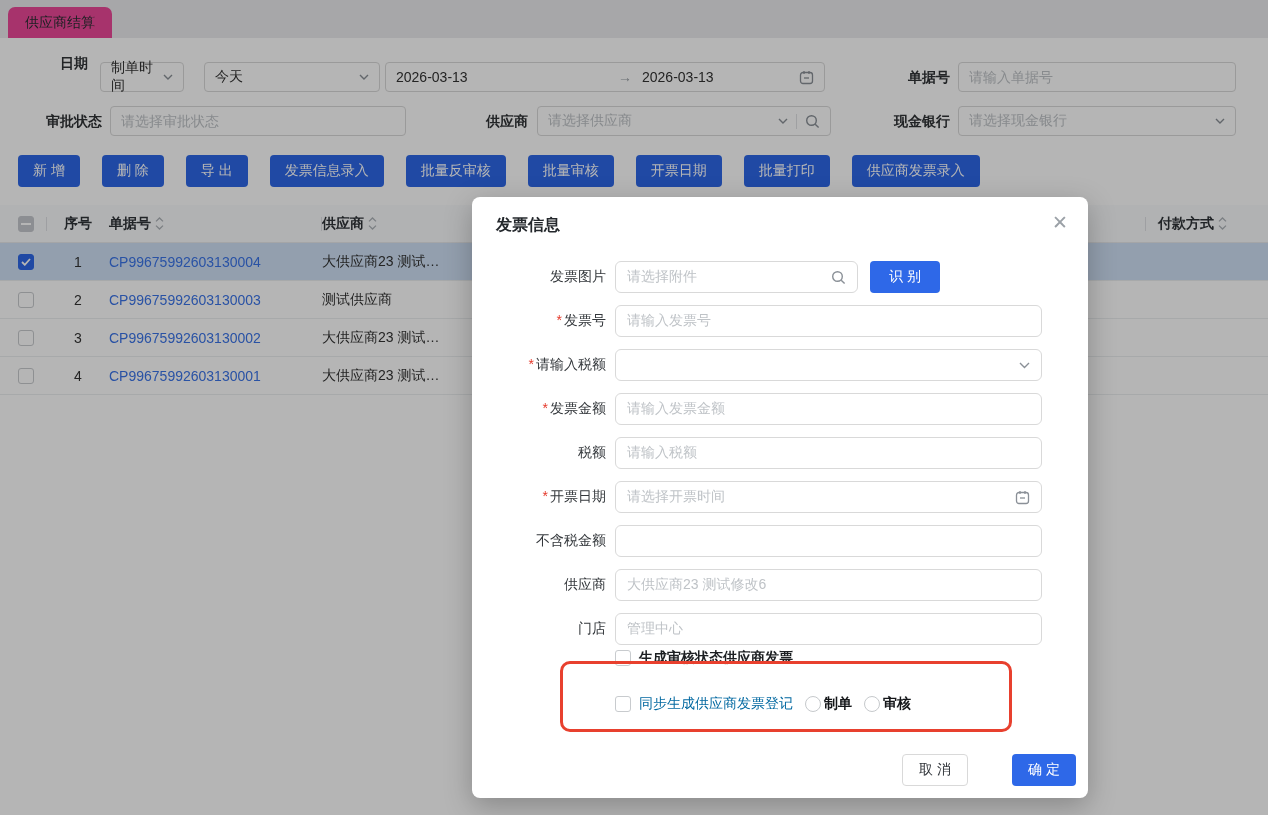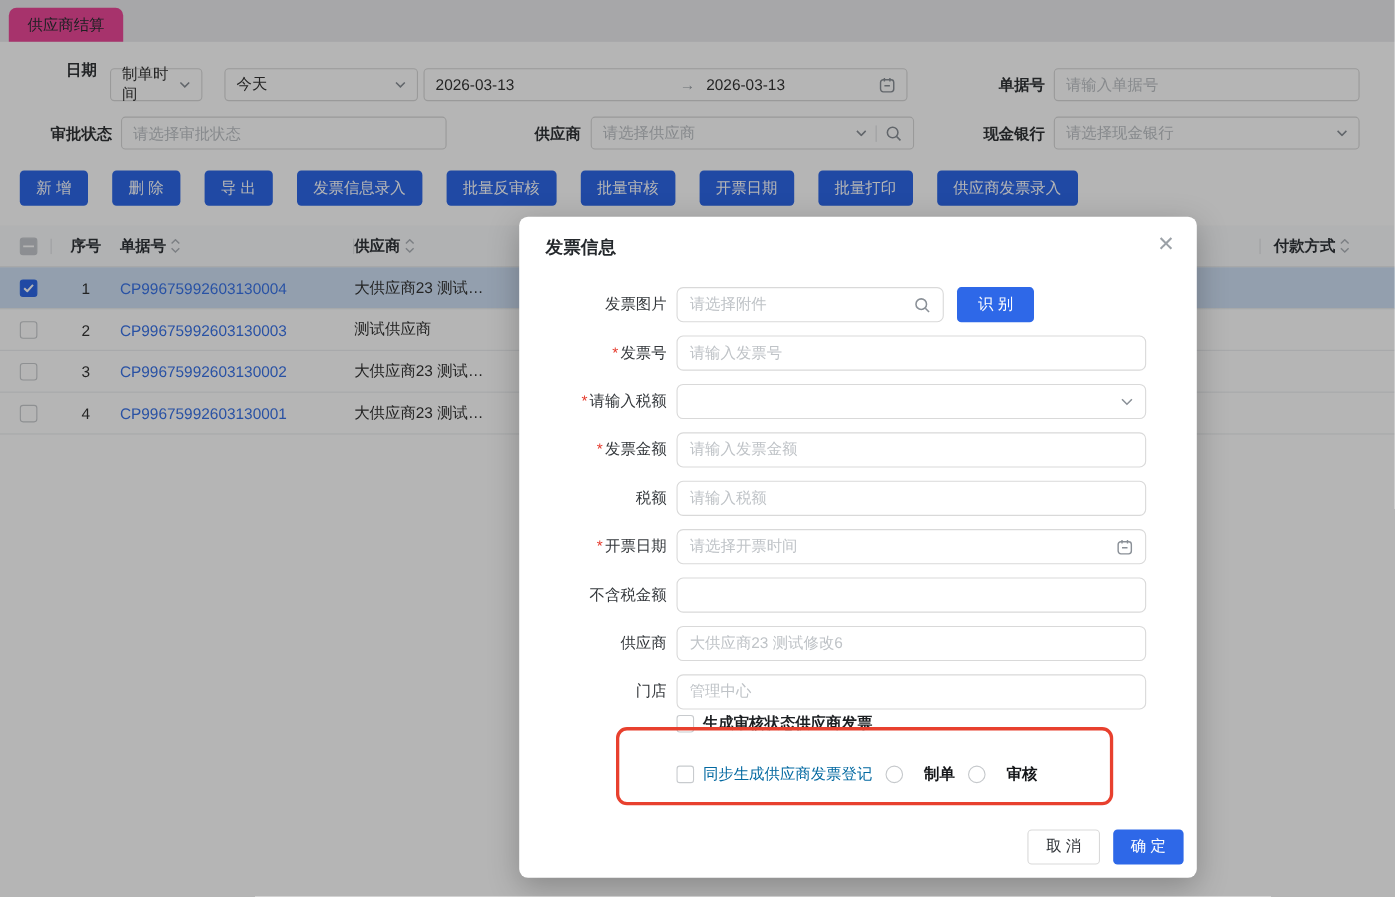--- a/index.html
+++ b/index.html
@@ -69,28 +69,28 @@
             display:flex; align-items:center; padding:0 11px; }
   .btn-recognize { margin-left:12px; width:70px; height:32px; background:var(--primary); color:#fff;
                    border:none; border-radius:4px; font-size:14px; font-family:inherit; white-space:nowrap; }
   .chkrow { position:absolute; left:143px; display:flex; align-items:center; gap:8px; }
   .chkrow1 { top:452px; }
   .chkrow2 { top:498px; }
   .chklbl1 { font-weight:600; color:#1c1f22; }
   .chklbl2 { color:#0369a1; }
   .radio { width:16px; height:16px; border:1px solid #c6c9cc; border-radius:50%; background:#fff; flex:none; }
   .rlbl { font-weight:700; color:#141619; margin-left:-3px; }
-  .rgrp { display:flex; align-items:center; gap:22px; margin-left:4px; }
+  .rgrp { display:flex; align-items:center; gap:6px; margin-left:4px; }
   .anno { position:absolute; left:88px; top:464px; width:452px; height:71px;
           border:3px solid var(--annored); border-radius:10px; pointer-events:none; z-index:3; }
   .mfoot { position:absolute; top:557px; right:12px; display:flex; gap:12px; }
   .btn-cancel { min-width:66px; height:32px; padding:0 14px; background:#fff; border:1px solid #d9d9d9;
                 border-radius:4px; font-size:14px; color:#2f3338; font-family:inherit; }
   .btn-ok { min-width:64px; height:32px; padding:0 14px; background:var(--primary); border:none;
-            border-radius:4px; font-size:14px; color:#fff; font-family:inherit; }
+            border-radius:4px; font-size:14px; color:#fff; font-family:inherit;margin-left:32px; }
 </style>
 </head>
 <body>
 
 <div class="app">
 
   <div class="tabbar">
     <div class="tab">供应商结算</div>
   </div>
 

